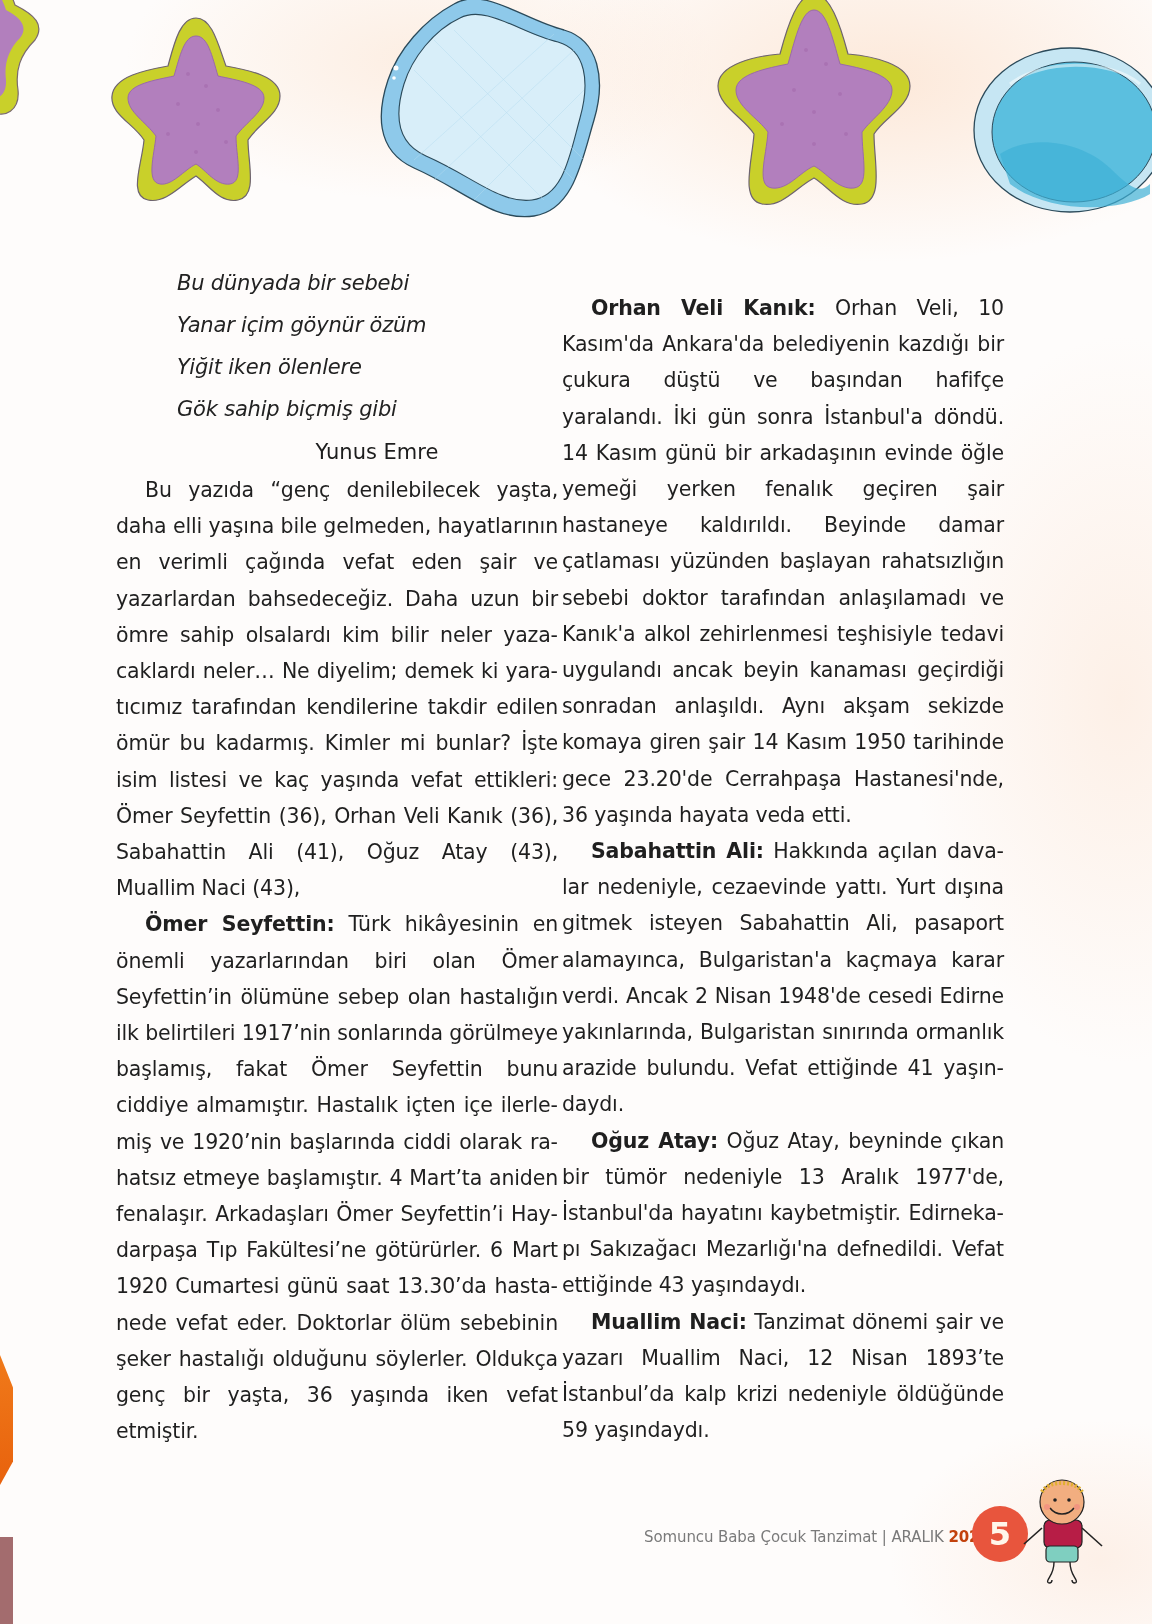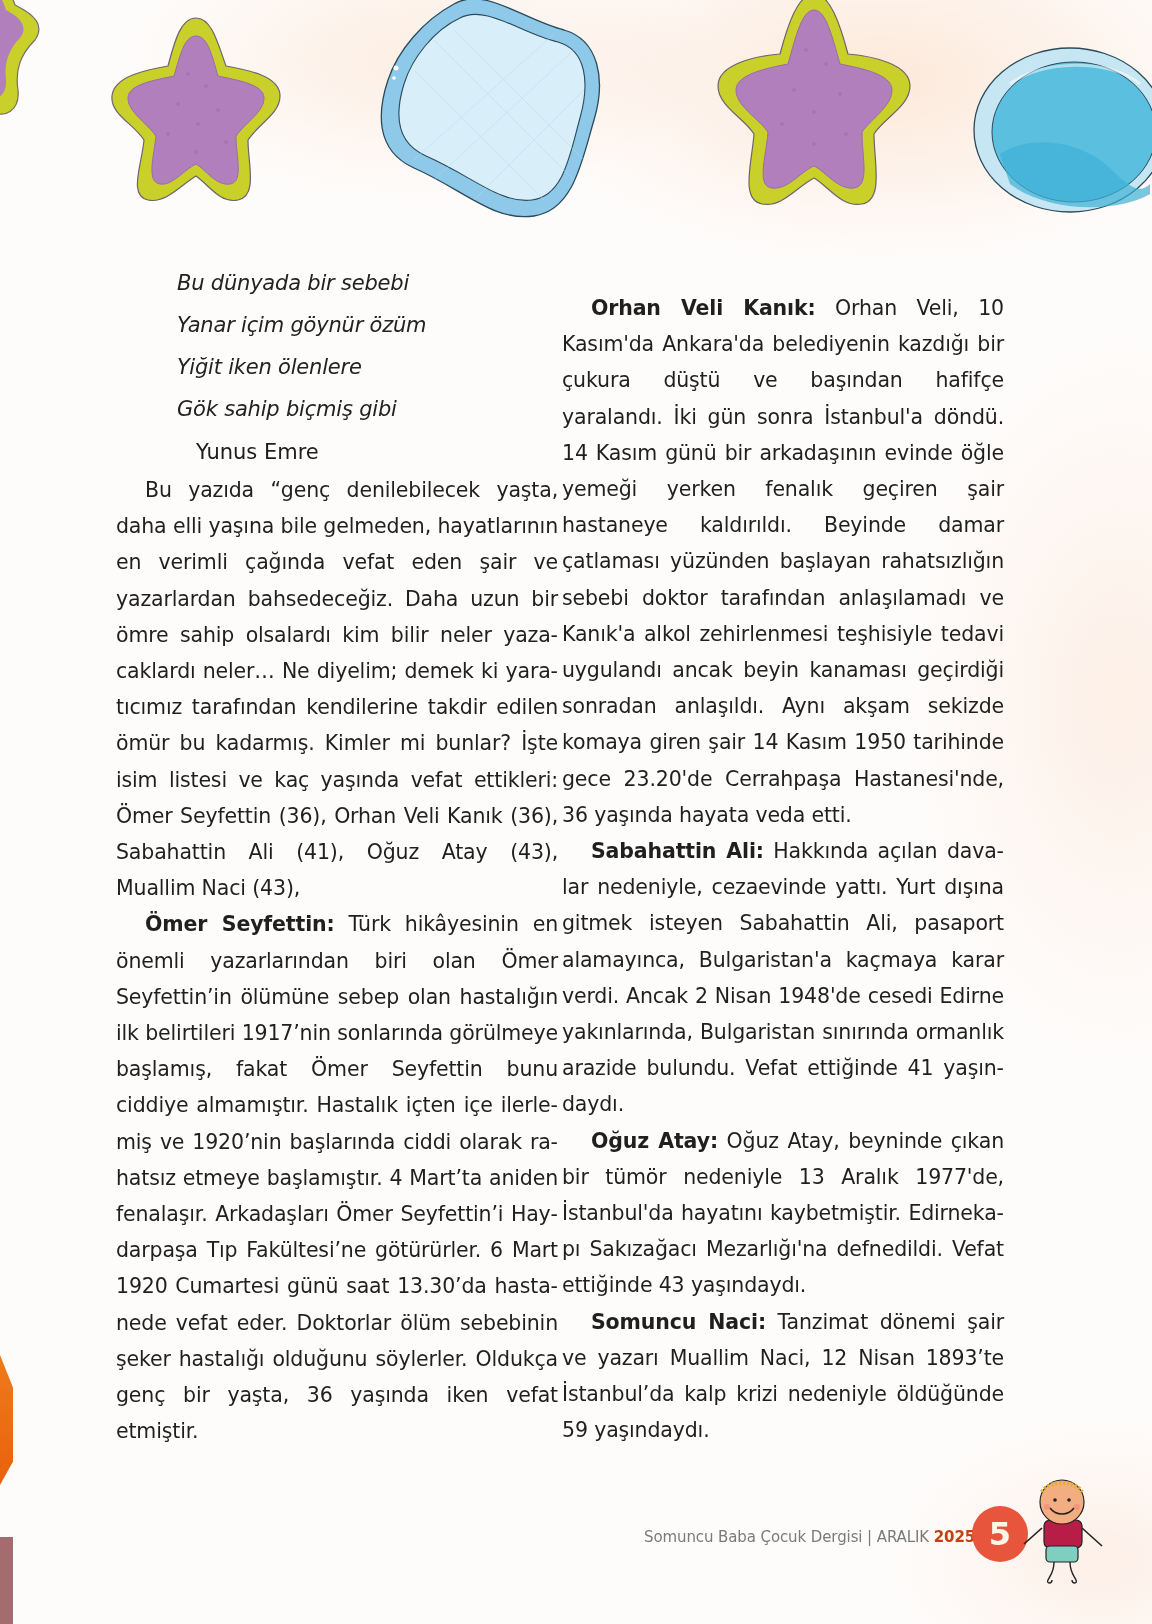--- a/index.html
+++ b/index.html
@@ -18,21 +18,21 @@
         radial-gradient(ellipse 300px 200px at 1100px 1560px, rgba(252,228,212,0.5), rgba(252,228,212,0) 70%);
     }
     .deco { position: absolute; }
     .col-left { position: absolute; left: 116px; top: 262px; width: 442px; }
     .col-right { position: absolute; left: 562px; top: 262px; width: 442px; margin-top: 28px; }
     .poem-line {
       font-style: italic; font-size: 21px; line-height: 42px;
       margin-left: 61px; color: #222; letter-spacing: -0.2px;
     }
     .poem-author {
-      text-align: left; font-size: 21px; line-height: 40px;
+      text-align: center; font-size: 21px; line-height: 40px;
       margin-left: 80px; margin-top: 2px; color: #1d1d1d;
     }
     p.para {
       margin: 0; font-size: 20.5px; line-height: 36.2px;
       text-align: justify; text-indent: 29px; color: #1f1f1f;
       letter-spacing: -0.15px; hyphens: manual;
     }
     .gap-intro { margin-top: 14px; }
     .gap { margin-top: 16px; }
     .lead { font-weight: bold; }
@@ -134,24 +134,24 @@
   <p class="para gap"><span class="lead">Ömer Seyfettin:</span><span> Türk hikâyesinin en önemli yazarlarından biri olan Ömer Seyfettin’in ölümüne sebep olan hastalığın ilk belirtileri 1917’nin sonlarında görül­meye başlamış, fakat Ömer Seyfettin bunu ciddiye almamıştır. Hastalık içten içe ilerle­miş ve 1920’nin başlarında ciddi olarak ra­hatsız etmeye başlamıştır. 4 Mart’ta aniden fenalaşır. Arkadaşları Ömer Seyfettin’i Hay­darpaşa Tıp Fakültesi’ne götürürler. 6 Mart 1920 Cumartesi günü saat 13.30’da hasta­nede vefat eder. Doktorlar ölüm sebebinin şeker hastalığı olduğunu söylerler. Oldukça genç bir yaşta, 36 yaşında iken vefat etmiş­tir.</span></p>
 </div>
 
 <div class="col-right">
   <p class="para"><span class="lead">Orhan Veli Kanık:</span><span> Orhan Veli, 10 Kasım'da Ankara'da belediyenin kazdığı bir çukura düştü ve başından hafifçe yaralandı. İki gün sonra İstanbul'a döndü. 14 Kasım günü bir arkadaşının evinde öğle yemeği yerken fenalık geçiren şair hastaneye kal­dırıldı. Beyinde damar çatlaması yüzünden başlayan rahatsızlığın sebebi doktor tara­fından anlaşılamadı ve Kanık'a alkol zehir­lenmesi teşhisiyle tedavi uygulandı ancak beyin kanaması geçirdiği sonradan anlaşıl­dı. Aynı akşam sekizde komaya giren şair 14 Kasım 1950 tarihinde gece 23.20'de Cerrahpaşa Hastanesi'nde, 36 yaşında ha­yata veda etti.</span></p>
 
   <p class="para gap"><span class="lead">Sabahattin Ali:</span><span> Hakkında açılan dava­lar nedeniyle, cezaevinde yattı. Yurt dışına gitmek isteyen Sabahattin Ali, pasaport ala­mayınca, Bulgaristan'a kaçmaya karar verdi. Ancak 2 Nisan 1948'de cesedi Edirne ya­kınlarında, Bulgaristan sınırında ormanlık arazide bulundu. Vefat ettiğinde 41 yaşın­daydı.</span></p>
 
   <p class="para gap"><span class="lead">Oğuz Atay:</span><span> Oğuz Atay, beyninde çıkan bir tümör nedeniyle 13 Aralık 1977'de, İstanbul'da hayatını kaybetmiştir. Edirneka­pı Sakızağacı Mezarlığı'na defnedildi. Vefat ettiğinde 43 yaşındaydı.</span></p>
 
-  <p class="para gap"><span class="lead">Somuncu Naci:</span><span> Tanzimat dönemi şair ve yazarı Muallim Naci, 12 Nisan 1893’te İstanbul’da kalp krizi nedeniyle öldüğünde 59 yaşındaydı.</span></p>
+  <p class="para gap"><span class="lead">Muallim Naci:</span><span> Tanzimat dönemi şair ve yazarı Muallim Naci, 12 Nisan 1893’te İstanbul’da kalp krizi nedeniyle öldüğünde 59 yaşındaydı.</span></p>
 </div>
 
-<div class="footer"><span>Somuncu Baba Çocuk Dergisi</span><span> | </span><span>ARALIK </span><span class="year">2025</span></div>
+<div class="footer"><span>Somuncu Baba Çocuk Tanzimat</span><span> | </span><span>ARALIK </span><span class="year">2025</span></div>
 
 <div class="page-badge">
     <span>5</span>
   </div>
 
 <svg class="deco" style="left:1020px; top:1476px" width="90" height="110" viewBox="0 0 90 110">
   <line x1="22" y1="52" x2="4" y2="68" stroke="#222" stroke-width="1.6"></line>
   <line x1="62" y1="52" x2="82" y2="70" stroke="#222" stroke-width="1.6"></line>
   <rect x="24" y="44" width="38" height="28" rx="6" fill="#b71d46" stroke="#222" stroke-width="1.2"></rect>
   <rect x="26" y="70" width="32" height="16" rx="4" fill="#7fcfc0" stroke="#222" stroke-width="1.2"></rect>

